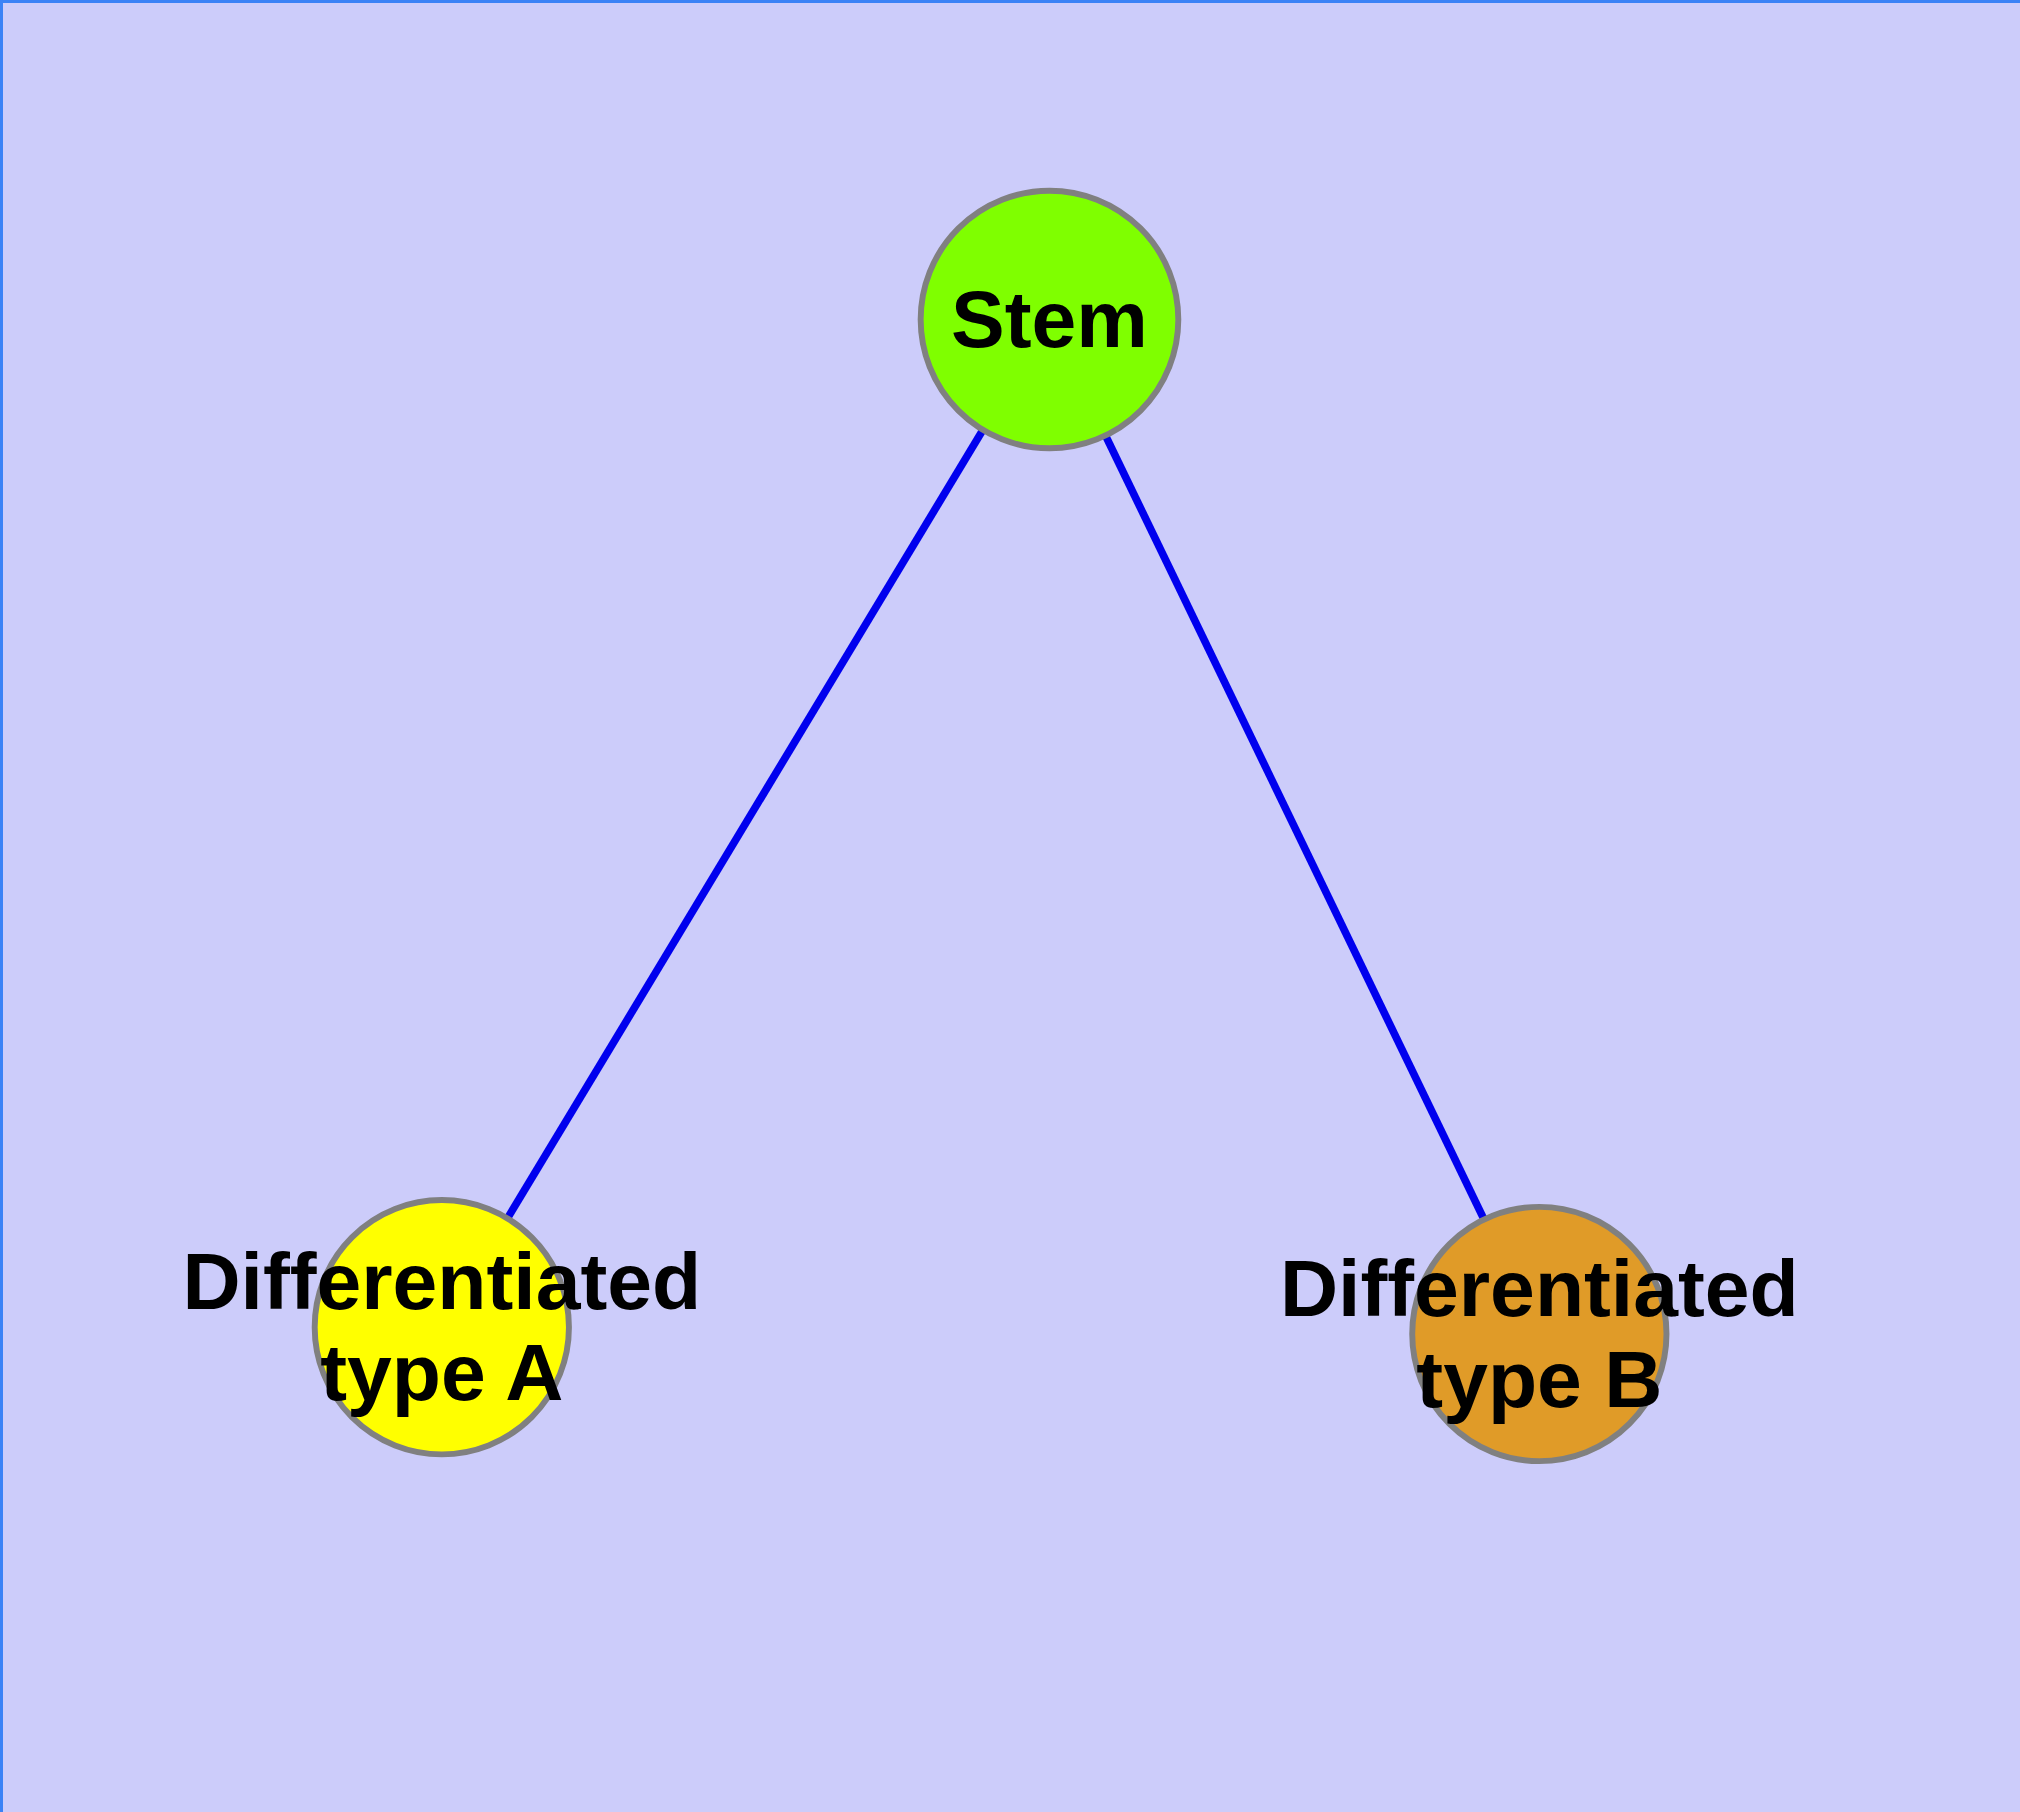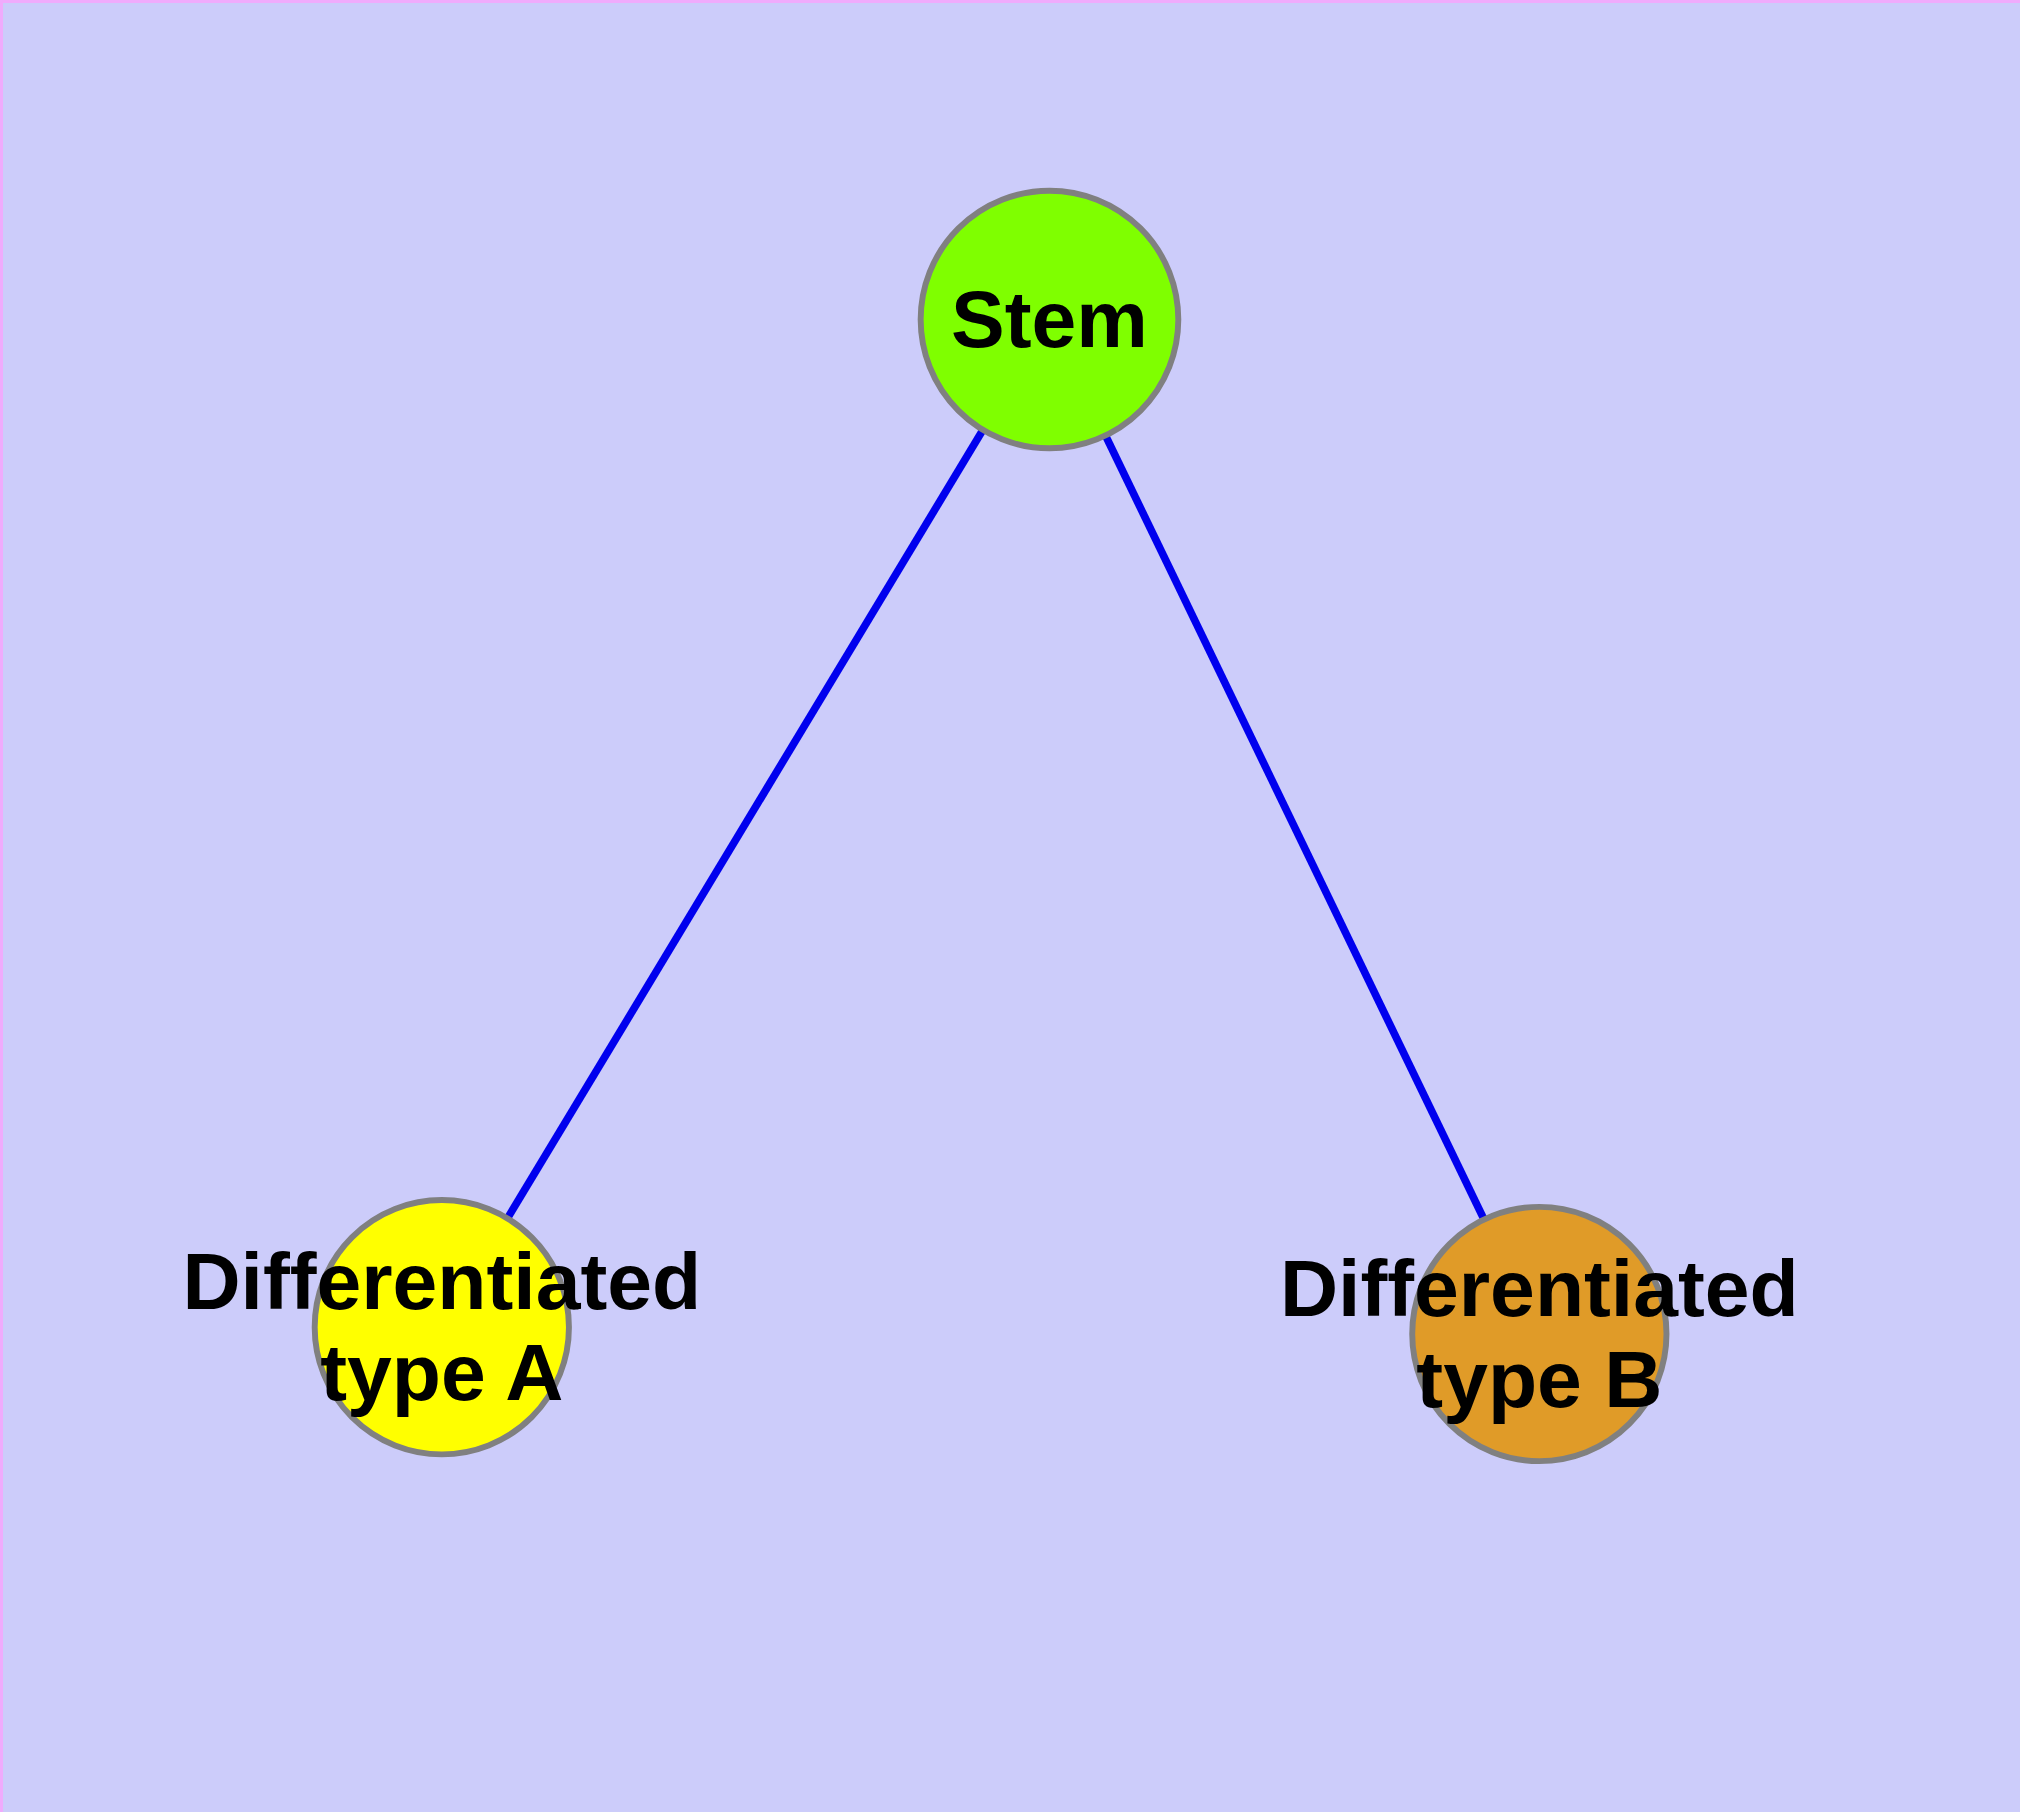--- a/index.html
+++ b/index.html
@@ -4,21 +4,21 @@
 <style>
   html, body {
     margin: 0;
     padding: 0;
     background: #ffffff;
   }
   #stage {
     position: relative;
     width: 2021px;
     height: 1812px;
-    background: #f0abfc;
+    background: #3b82f6;
     overflow: hidden;
   }
   #canvas-bg {
     position: absolute;
     left: 3.4px;
     top: 3.4px;
     width: 2017px;
     height: 1809px;
     background: #ccccfa;
   }

